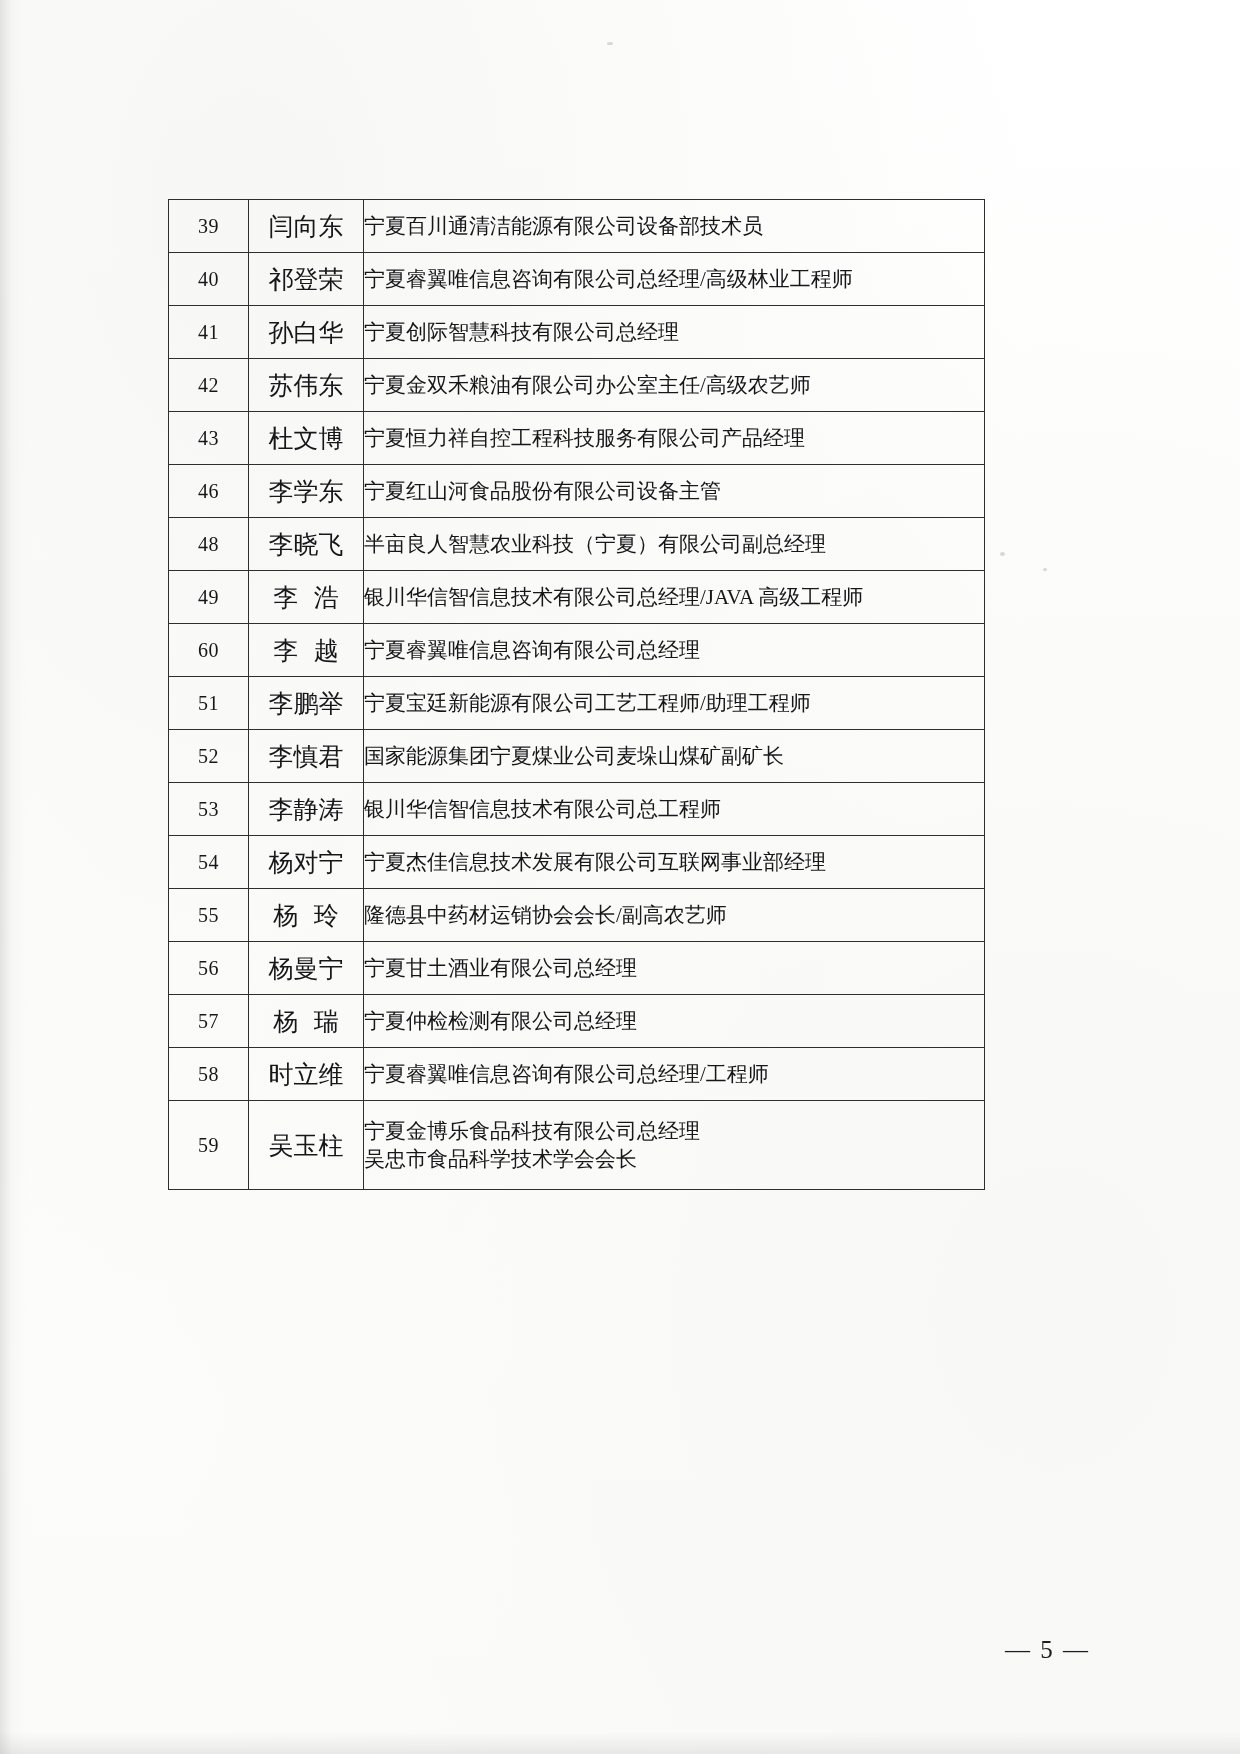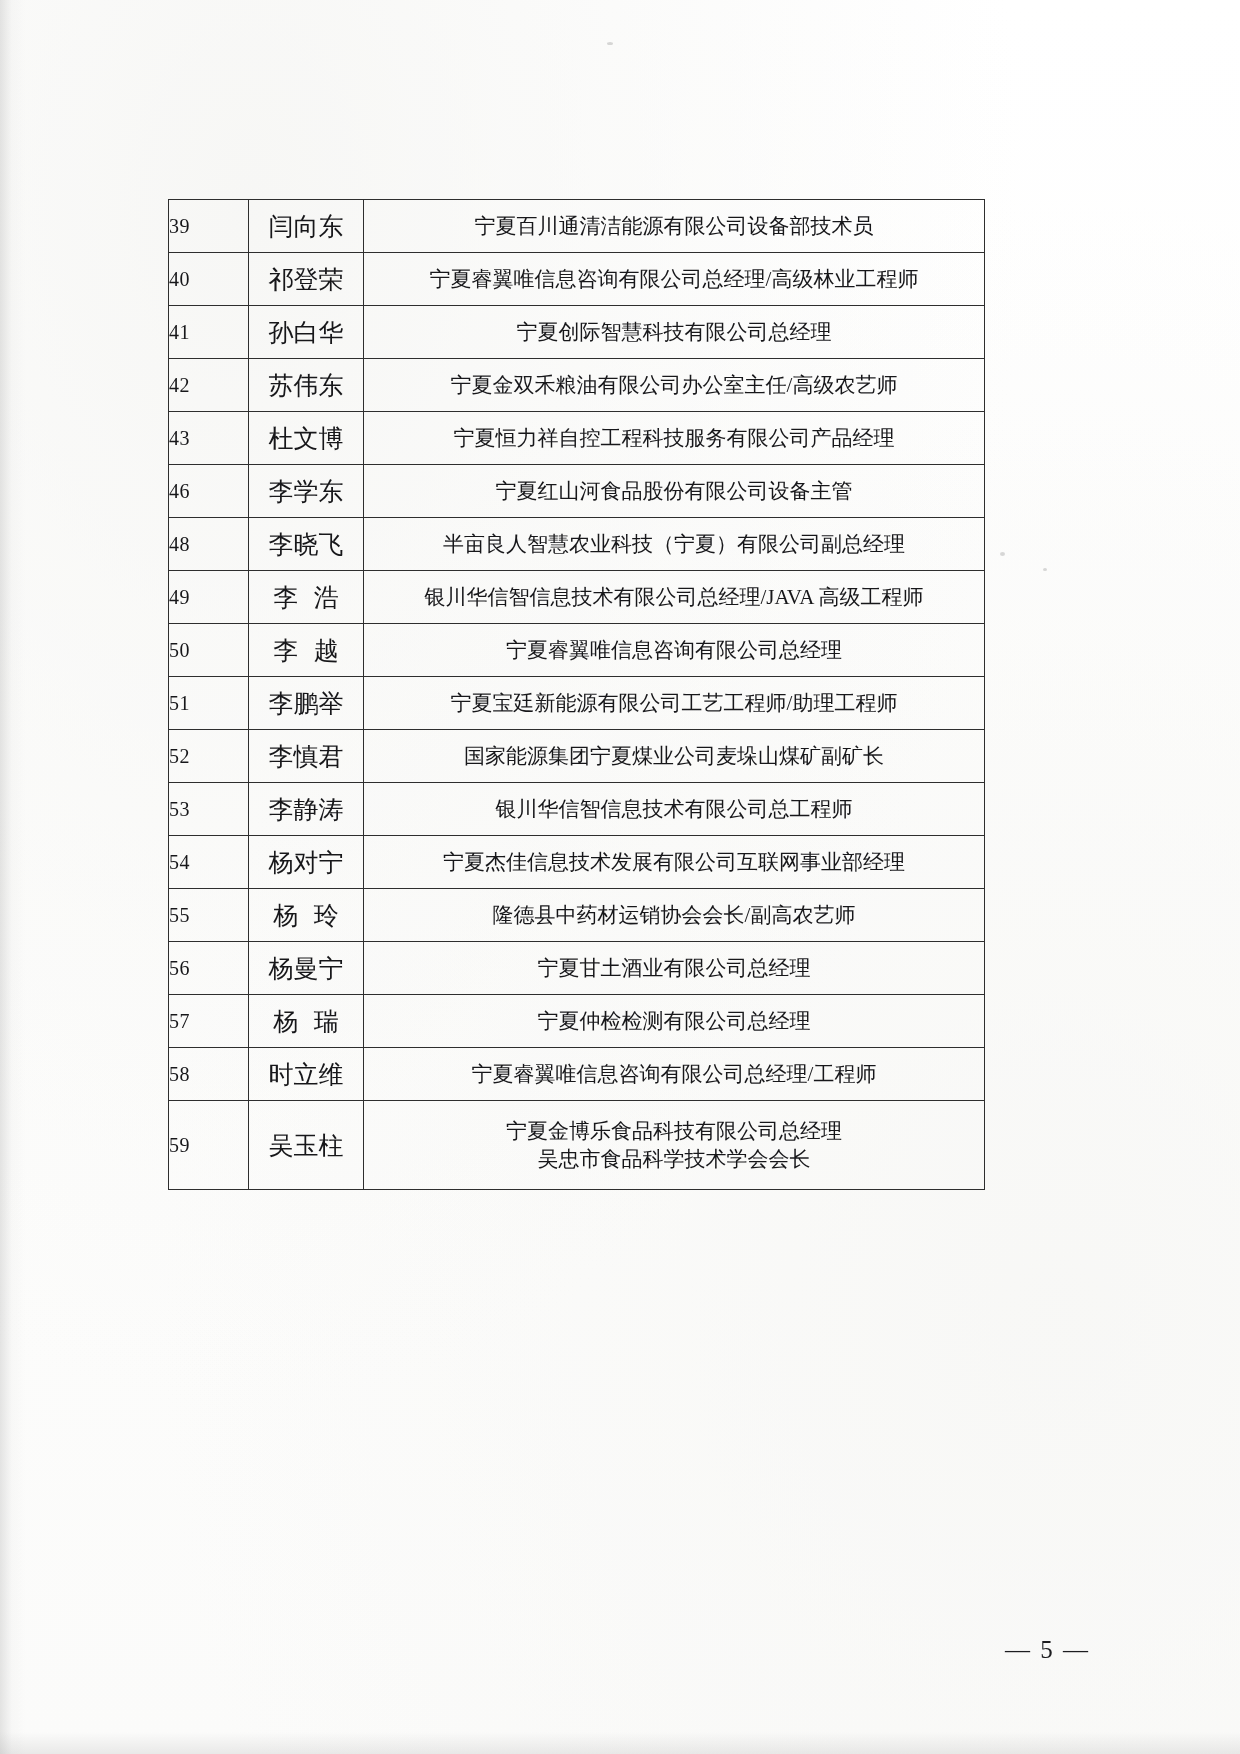--- a/index.html
+++ b/index.html
@@ -55,40 +55,40 @@
     padding: 0;
     vertical-align: middle;
     color: #17171a;
   }
 
   .col-no   { width: 80px; }
   .col-name { width: 115px; }
   .col-desc { width: 621px; }
 
   .cell-no {
-    text-align: left;
+    text-align: center;
     font-size: 20px;
     letter-spacing: 0.5px;
   }
 
   .cell-name {
     text-align: center;
     font-size: 25px;
     font-family: "Liberation Serif", "DejaVu Serif", serif;
   }
   .cell-name .nm {
     display: inline-block;
   }
   .cell-name.spaced .nm {
     letter-spacing: 0.62em;
     padding-left: 0.62em;
   }
 
   .cell-desc {
-    text-align: center;
+    text-align: left;
     font-size: 21px;
     padding-left: 11px;
     line-height: 1.35;
     white-space: pre-line;
   }
 
   tr.row-single td { height: 52px; }
   tr.row-double td { height: 84px; }
   tr.row-double .cell-desc { padding-top: 2px; padding-bottom: 2px; }
 
@@ -164,21 +164,21 @@
         <td class="cell-no">48</td>
         <td class="cell-name"><span class="nm">李晓飞</span></td>
         <td class="cell-desc">半亩良人智慧农业科技（宁夏）有限公司副总经理</td>
       </tr>
       <tr class="row-single">
         <td class="cell-no">49</td>
         <td class="cell-name spaced"><span class="nm">李浩</span></td>
         <td class="cell-desc">银川华信智信息技术有限公司总经理/JAVA 高级工程师</td>
       </tr>
       <tr class="row-single">
-        <td class="cell-no">50</td>
+        <td class="cell-no">60</td>
         <td class="cell-name spaced"><span class="nm">李越</span></td>
         <td class="cell-desc">宁夏睿翼唯信息咨询有限公司总经理</td>
       </tr>
       <tr class="row-single">
         <td class="cell-no">51</td>
         <td class="cell-name"><span class="nm">李鹏举</span></td>
         <td class="cell-desc">宁夏宝廷新能源有限公司工艺工程师/助理工程师</td>
       </tr>
       <tr class="row-single">
         <td class="cell-no">52</td>

